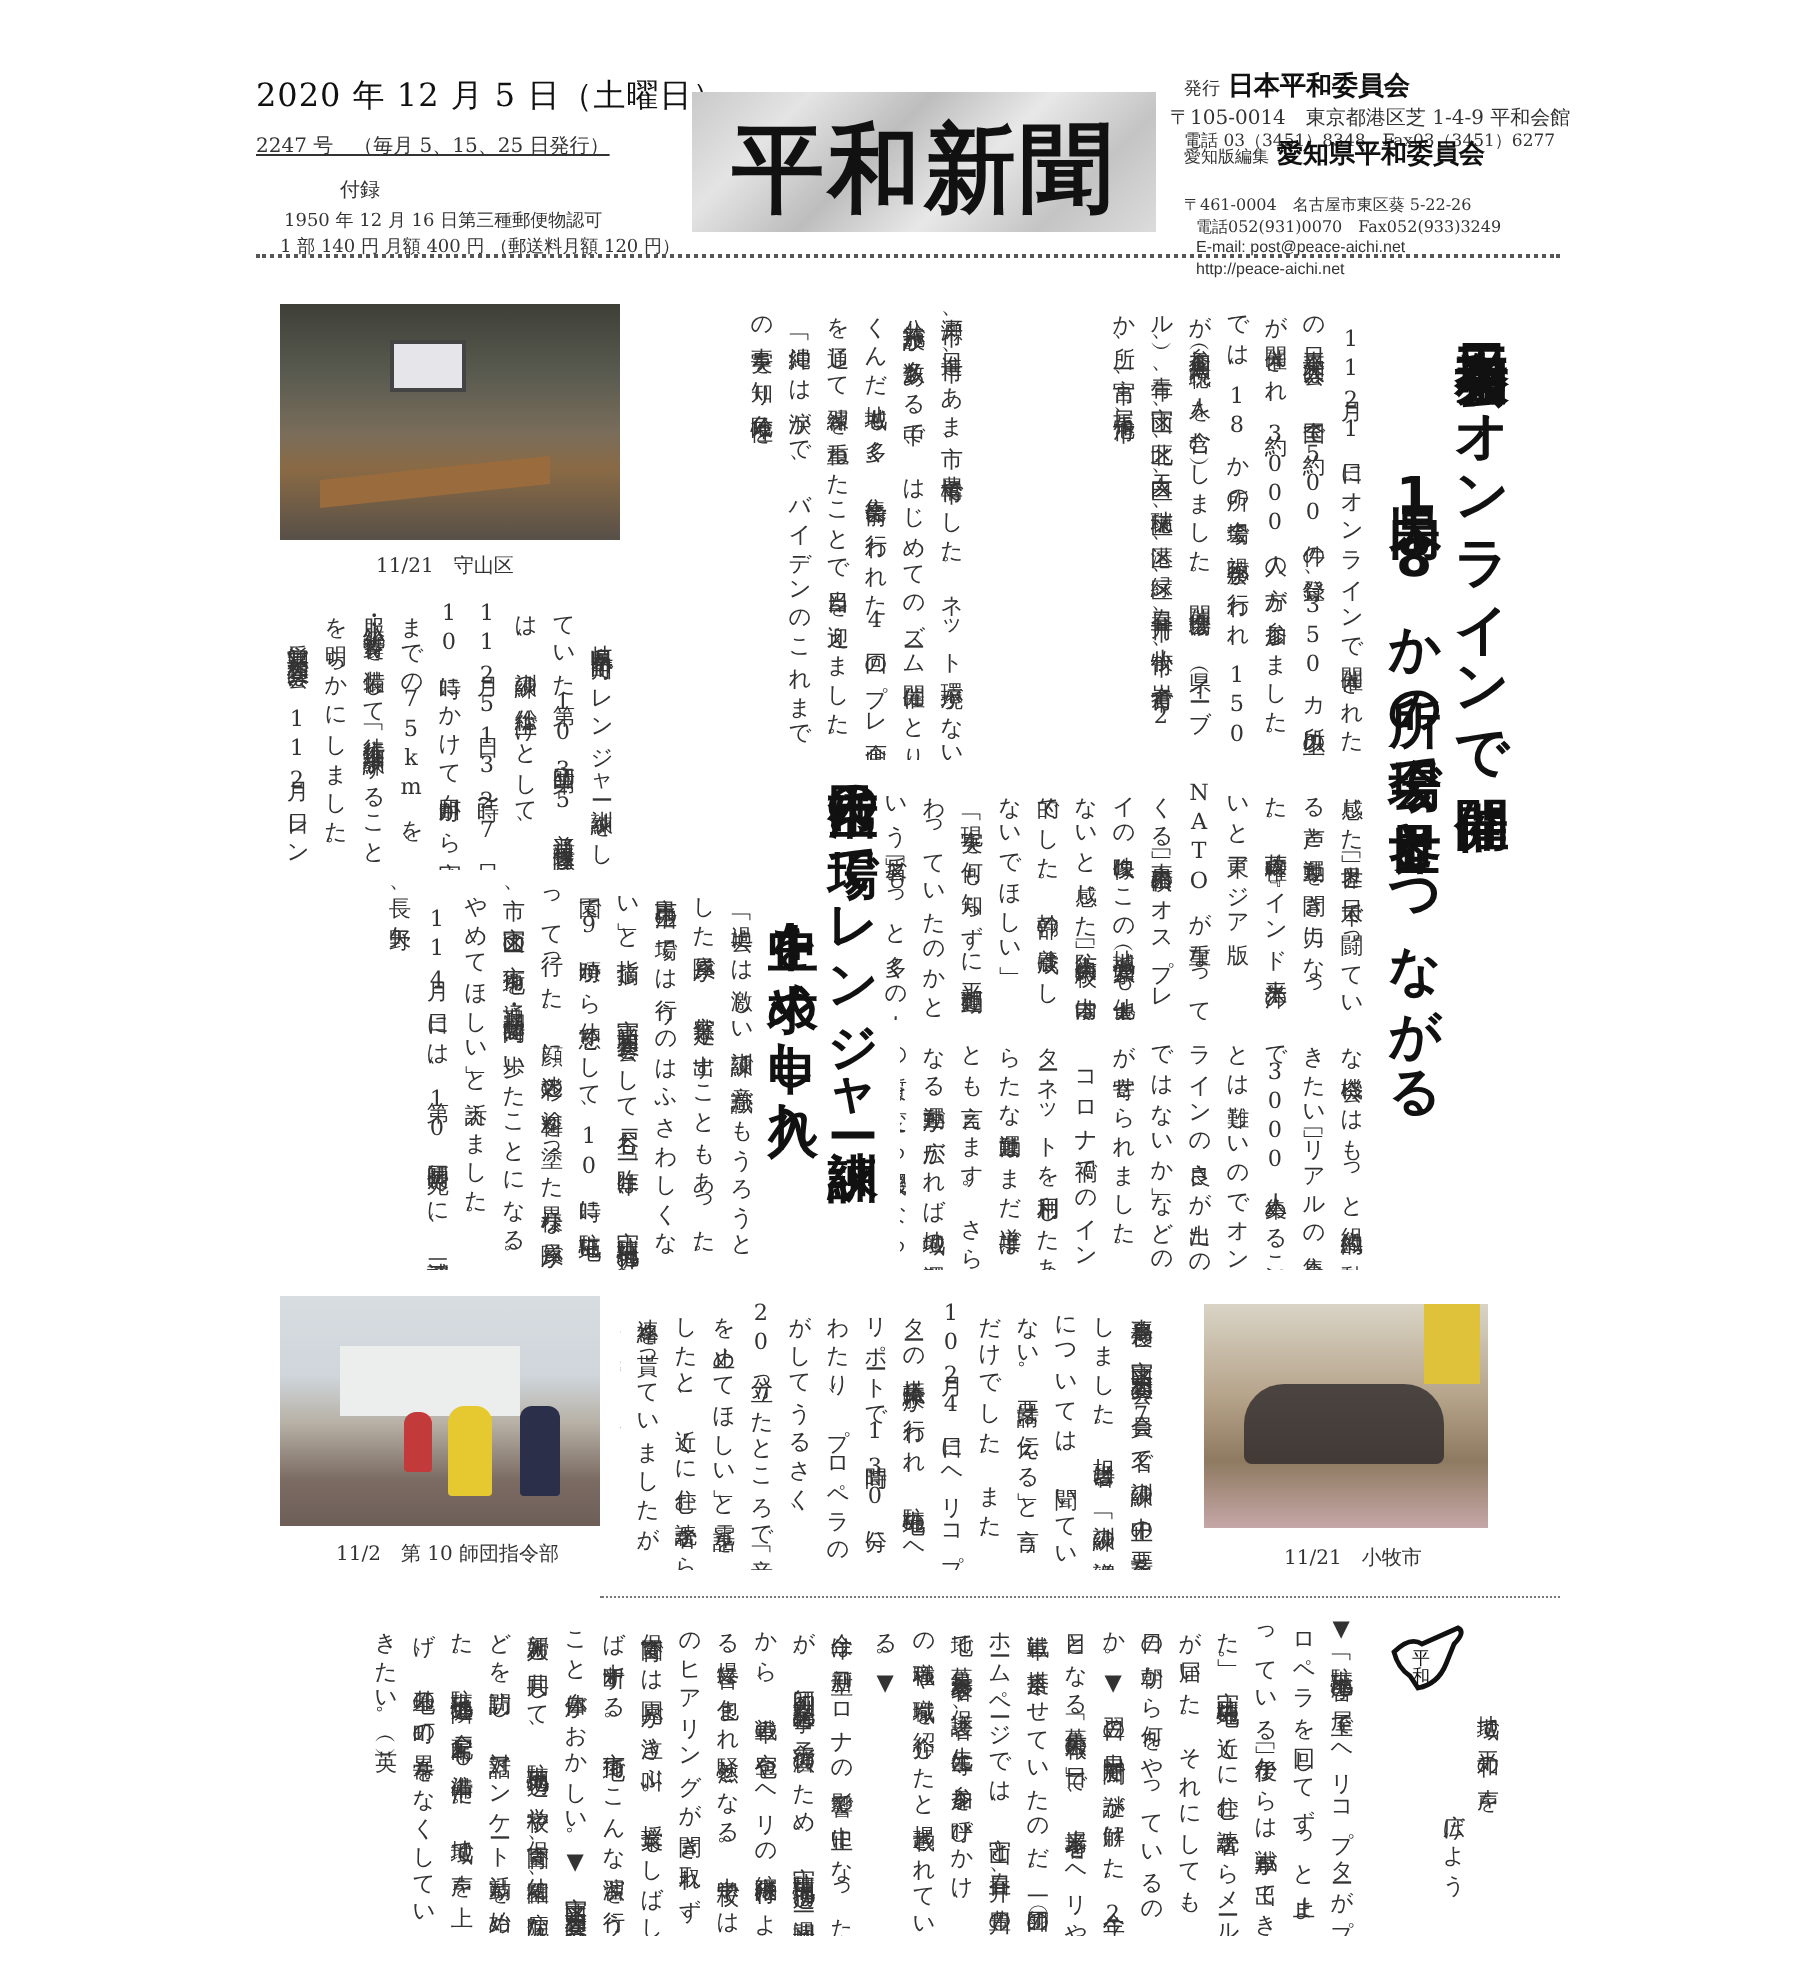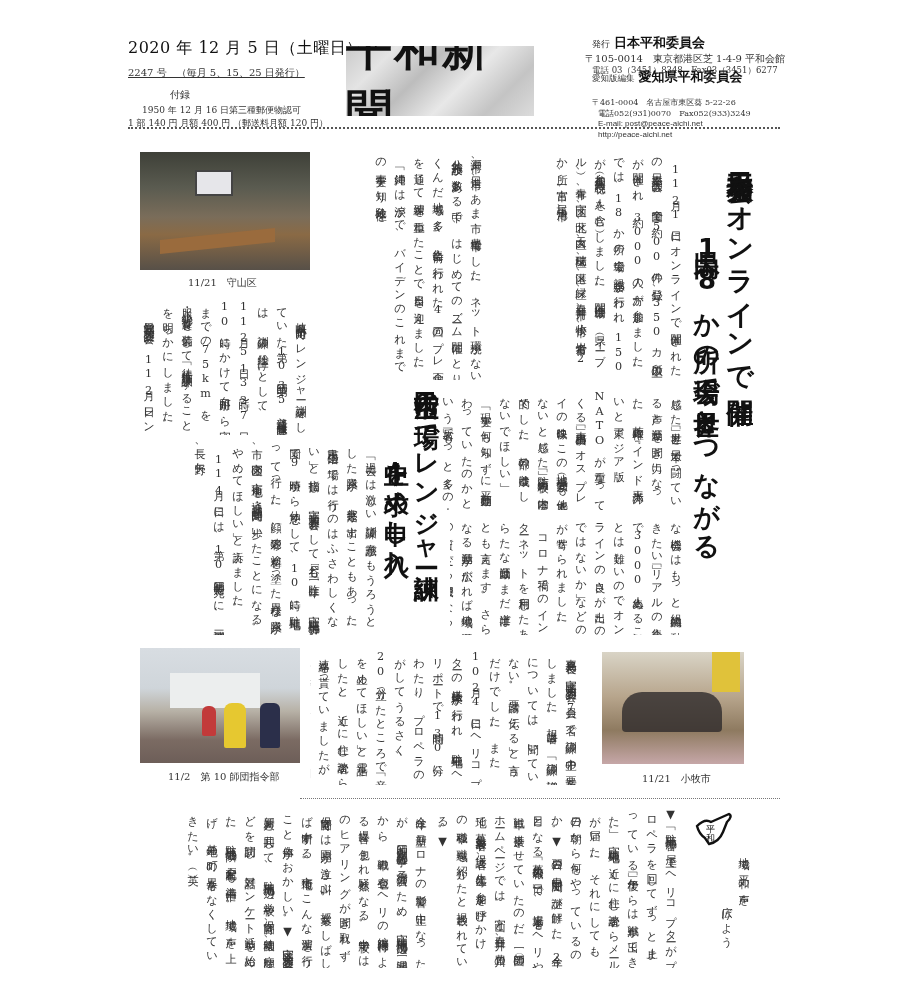--- a/index.html
+++ b/index.html
@@ -6,25 +6,25 @@
     html, body { width: 900px; height: 991px; background: #ffffff; overflow: hidden; }
     body { position: relative; font-family: "DejaVu Serif", "Liberation Serif", serif; color: #222; }
 
     .abs { position: absolute; }
 
     
     .date-line { left: 128px; top: 38px; font-size: 16px; color: #111; letter-spacing: 0.5px; }
     .issue-line { left: 128px; top: 66px; font-size: 10px; color: #333; text-decoration: underline; }
     .furoku { left: 170px; top: 88px; font-size: 10px; color: #333; }
     .permit-1 { left: 142px; top: 104px; font-size: 9px; color: #333; }
-    .permit-2 { left: 128px; top: 117px; font-size: 9px; color: #333; }
+    .permit-2 { left: 140px; top: 117px; font-size: 9px; color: #333; }
 
-    .logo-box { left: 346px; top: 46px; width: 188px; height: 70px;
+    .logo-box { left: 346px; top: 46px; width: 232px; height: 70px;
       background: linear-gradient(135deg, #c9c9c9 0%, #e4e4e4 20%, #bdbdbd 40%, #e8e8e8 60%, #c4c4c4 80%, #dcdcdc 100%);
-      display: flex; align-items: center; justify-content: center; overflow: hidden; }
+      display: flex; align-items: flex-end; justify-content: center; overflow: hidden; }
     .logo-box .logo-text { font-family: "DejaVu Sans", sans-serif; font-weight: bold; font-size: 46px; color: #111;
       letter-spacing: 2px; transform: scaleY(1.05); }
 
     .pub-1 { left: 592px; top: 34px; font-size: 9px; color: #333; }
     .pub-1 .big { font-size: 13px; font-weight: bold; color: #111; margin-left: 4px; }
     .pub-2 { left: 585px; top: 52px; font-size: 10px; color: #333; }
     .pub-3 { left: 592px; top: 65px; font-size: 8.5px; color: #333; }
     .pub-4 { left: 592px; top: 68px; font-size: 8.5px; color: #333; }
     .pub-4 .big { font-size: 13px; font-weight: bold; color: #111; margin-left: 4px; }
     .pub-5 { left: 592px; top: 97px; font-size: 8px; color: #333; }

